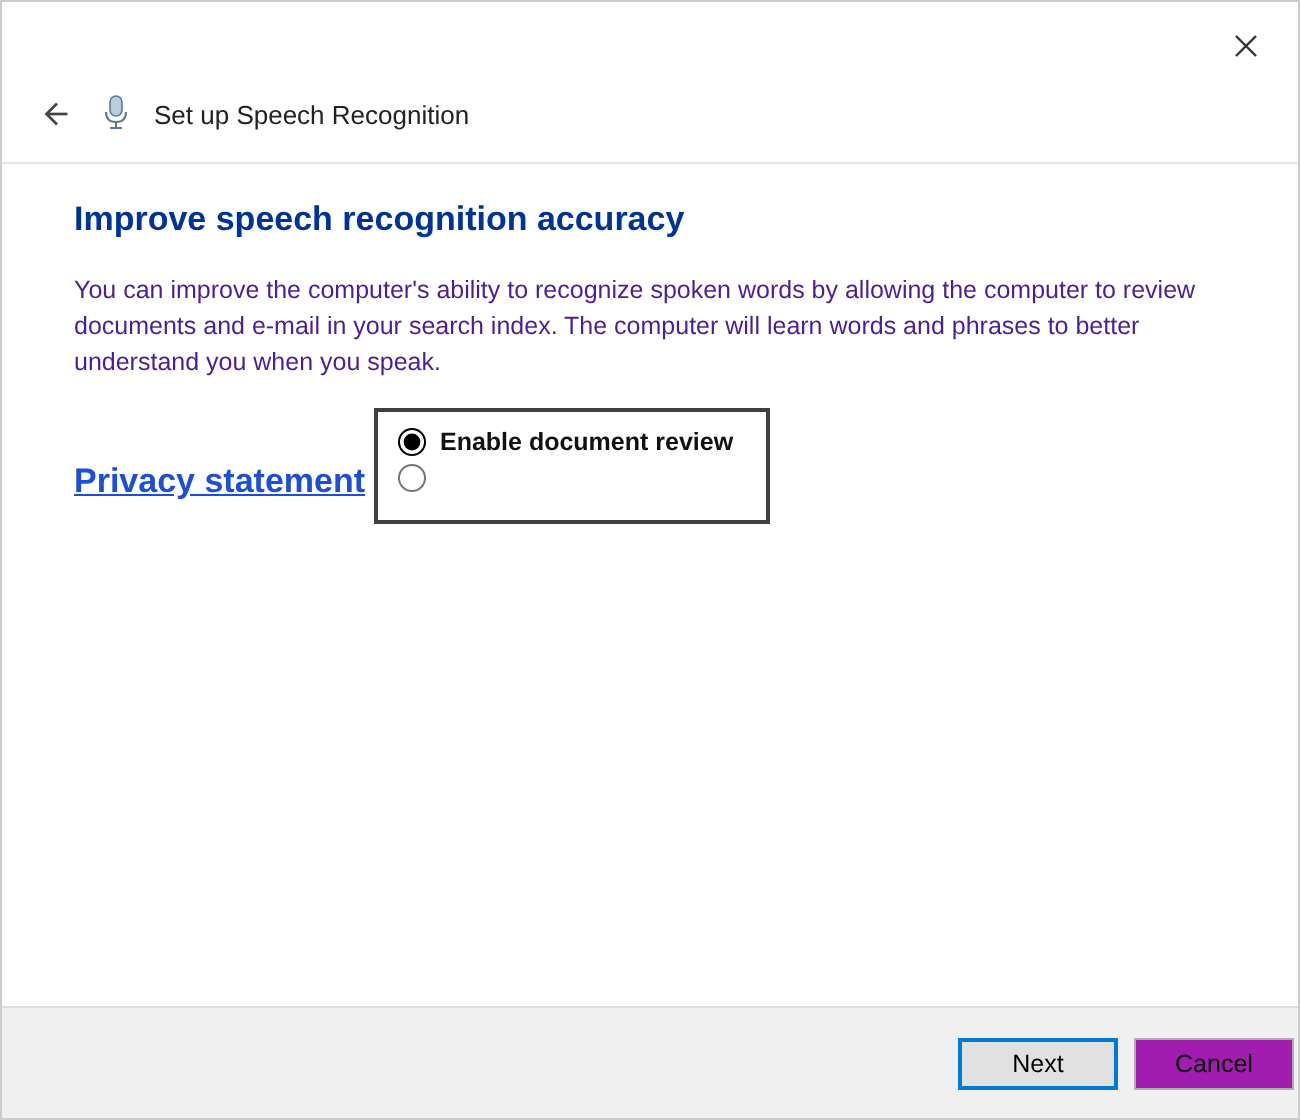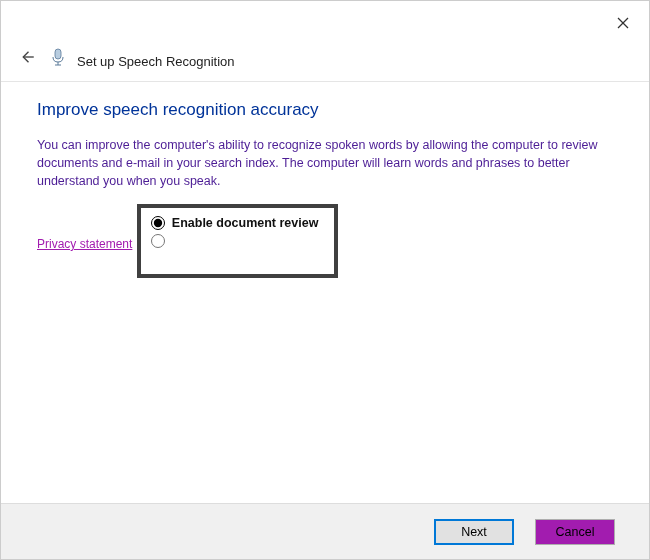--- a/index.html
+++ b/index.html
@@ -2,39 +2,39 @@
 <html><head>
   <meta charset="utf-8">
   <style>
     * { box-sizing: border-box; margin: 0; padding: 0; }
     html, body { width: 650px; height: 560px; font-family: "Segoe UI", Tahoma, sans-serif; background: #fff; overflow: hidden; }
     .window { width: 650px; height: 560px; position: relative; display: flex; flex-direction: column; border: 1px solid #ccc; }
     .titlebar { height: 44px; display: flex; align-items: center; justify-content: flex-end; padding: 0 12px; }
     .close-btn { width: 28px; height: 28px; display: flex; align-items: center; justify-content: center; cursor: pointer; }
     .close-btn svg { width: 12px; height: 12px; stroke: #333; stroke-width: 1.2; }
 
-    .header-row { display: flex; align-items: flex-end; gap: 10px; padding: 0 16px 8px 14px; }
+    .header-row { display: flex; align-items: center; gap: 10px; padding: 0 16px 8px 14px; }
     .back-btn { width: 24px; height: 24px; display: flex; align-items: center; justify-content: center; cursor: pointer; }
     .back-btn svg { width: 18px; height: 18px; stroke: #444; stroke-width: 1.8; fill: none; }
     .mic-icon { width: 18px; height: 22px; display: flex; align-items: center; justify-content: center; }
     .header-title { font-size: 13px; color: #222; }
 
     .divider { height: 1px; background: #e5e5e5; margin: 4px 0 0 0; }
 
     .content { flex: 1; padding: 18px 36px 0 36px; }
-    .page-heading { color: #003399; font-size: 17px; font-weight: 400; margin-bottom: 16px; }
+    .page-heading { color: #003399; font-size: 17px; font-weight: 700; margin-bottom: 16px; }
     .description { font-size: 12.5px; color: #4c1d95; line-height: 1.45; margin-bottom: 14px; max-width: 570px; }
-    .privacy-link { font-size: 12px; color: #a21caf; text-decoration: underline; cursor: pointer; display: inline-block; margin-bottom: 12px; }
+    .privacy-link { font-size: 17px; color: #1d4ed8; text-decoration: underline; cursor: pointer; display: inline-block; margin-bottom: 12px; font-weight: bold; }
 
-    .radio-group-outline { border: 4px solid #404040; padding: 6px 16px 24px 10px; display: inline-block; }
+    .radio-group-outline { border: 2px solid #404040; padding: 6px 16px 12px 10px; display: inline-block; }
     .radio-row { display: flex; align-items: center; gap: 7px; padding: 2px 0; cursor: pointer; }
     .radio-input { width: 14px; height: 14px; accent-color: #000; cursor: pointer; }
     .radio-label { font-size: 12.5px; font-weight: 700; color: #111; cursor: pointer; }
 
-    .footer { height: 56px; background: #f0f0f0; border-top: 1px solid #ddd; display: flex; align-items: center; justify-content: flex-end; gap: 21px; padding: 0 34px; }
+    .footer { height: 56px; background: #f0f0f0; border-top: 1px solid #ddd; display: flex; align-items: center; justify-content: flex-end; gap: 8px; padding: 0 2px; }
     .btn { min-width: 80px; height: 26px; font-size: 12.5px; background: #a21caf; border: 1px solid #adadad; cursor: pointer; font-family: inherit; }
     .btn.primary { border: 2px solid #0078d7; background: #e1e1e1; }
   </style>
 </head>
 <body>
 
 <div class="window">
 
   <div class="titlebar">
     <div class="close-btn">

